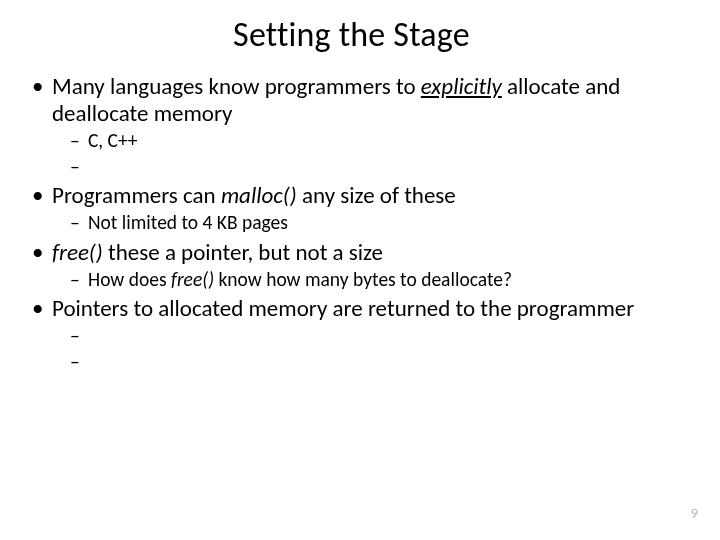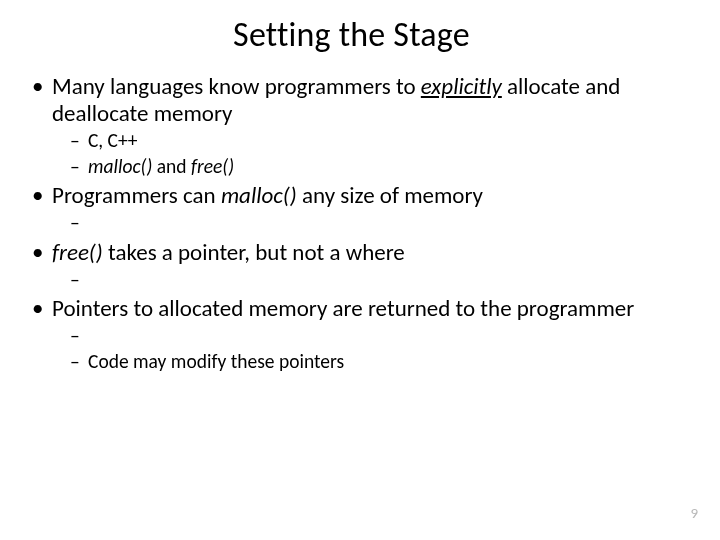--- a/index.html
+++ b/index.html
@@ -29,51 +29,51 @@
         <span>Many languages know programmers to </span><span style="text-decoration: underline; font-style: italic;">explicitly</span><span> allocate and deallocate memory</span>
       </span>
     </div>
 
     <div class="b2">
       <span class="dash">–</span>
       <span>C, C++</span>
     </div>
     <div class="b2">
       <span class="dash">–</span>
-      <span><span class="it">malloc()</span><span> and </span><span class="it">free()</span></span>
     </div>
 
     <div class="b1">
       <span class="dot">•</span>
       <span class="txt">
-        <span>Programmers can </span><span class="it">malloc()</span><span> any size of memory</span>
+        <span>Programmers can </span><span class="it">malloc()</span><span> any size of these</span>
       </span>
     </div>
     <div class="b2">
       <span class="dash">–</span>
+      <span>Not limited to 4 KB pages</span>
     </div>
 
     <div class="b1">
       <span class="dot">•</span>
       <span class="txt">
-        <span class="it">free()</span><span> takes a pointer, but not a where</span>
+        <span class="it">free()</span><span> these a pointer, but not a size</span>
       </span>
     </div>
     <div class="b2">
       <span class="dash">–</span>
+      <span><span>How does </span><span class="it">free()</span><span> know how many bytes to deallocate?</span></span>
     </div>
 
     <div class="b1">
       <span class="dot">•</span>
       <span class="txt">Pointers to allocated memory are returned to the programmer</span>
     </div>
     <div class="b2">
       <span class="dash">–</span>
     </div>
     <div class="b2">
       <span class="dash">–</span>
-      <span>Code may modify these pointers</span>
     </div>
 
   </div>
 
   <div class="pagenum">9</div>
 </div>
 
 </body></html>

